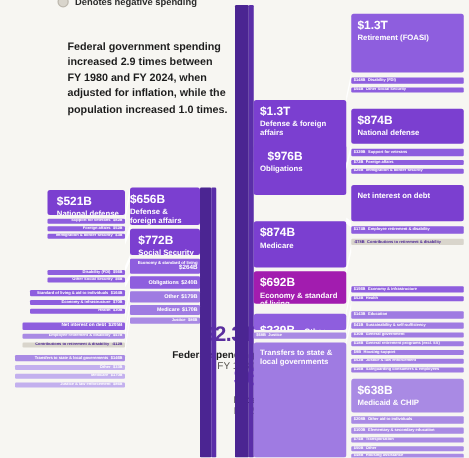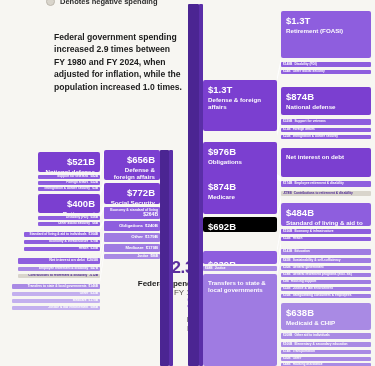--- a/index.html
+++ b/index.html
@@ -50,21 +50,21 @@
   .node.mini {
     display: flex; align-items: center;
     font-size: 3.2px; font-weight: bold; line-height: 1;
     padding: 0 2px; white-space: nowrap; border-radius: 1px;
   }
   .node.mini .amt { margin-right: 2px; }
   .node.mini.rt { justify-content: flex-end; }
   .node.mini.rt .amt { margin-right: 0; margin-left: 2px; order: 2; }
 
   .big-inner { position: absolute; left: 5px; top: 5px; }
-  .big-inner.rt { left: auto; right: 5px; text-align: right; }
+  .big-inner.rt { left: auto; right: 5px; text-align: left; }
 
   .col-spine { position: absolute; border-radius: 1px; }
 </style>
 </head>
 <body>
 
 <div id="root">
 
   <div class="legend">
     <span class="legend-swatch"></span>
@@ -86,33 +86,33 @@
 
   <div class="col-spine" style="left:188px; top:4px; width:11px; height:362px; background:#4b2592;"></div>
   <div class="col-spine" style="left:199px; top:4px; width:4px; height:362px; background:#5a2ea8;"></div>
 
   <div class="node big" style="left:203px; top:80px; width:74px; height:51px; background:#7b3fd0;">
     <div class="big-inner">
       <div class="amt">$1.3T</div>
       <div class="nm">Defense &amp; foreign affairs</div>
     </div>
   </div>
-  <div class="node big" style="left:203px; top:142px; width:74px; height:40px; background:#7b3fd0;">
+  <div class="node big" style="left:203px; top:116px; width:74px; height:40px; background:#7b3fd0;text-align:right;">
     <div class="big-inner">
       <div class="amt">$976B</div>
       <div class="nm">Obligations</div>
     </div>
   </div>
   <div class="node big" style="left:203px; top:177px; width:74px; height:37px; background:#7b3fd0;">
     <div class="big-inner">
       <div class="amt">$874B</div>
       <div class="nm">Medicare</div>
     </div>
   </div>
-  <div class="node big" style="left:203px; top:217px; width:74px; height:15px; background:#000000;">
+  <div class="node big" style="left:203px; top:217px; width:74px; height:26px; background:#a21caf;">
     <div class="big-inner">
       <div class="amt">$692B</div>
       <div class="nm">Economy &amp; standard of living</div>
     </div>
   </div>
   <div class="node big" style="left:203px; top:251px; width:74px; height:13px; background:#8e5ede;">
     <div class="big-inner" style="top:3px;">
       <div class="amt" style="display:inline">$239B</div>
       <div class="nm" style="display:inline; margin-left:3px;">Other</div>
     </div>
@@ -168,26 +168,20 @@
   </div>
   <div class="node mini" style="left:281px; top:181px; width:90px; height:6px; background:#8e5ede;">
     <span class="amt">$174B</span>
     <span>Employee retirement &amp; disability</span>
   </div>
   <div class="node mini" style="left:281px; top:191px; width:90px; height:5px; background:#d9d5cc; color:#4b2592;">
     <span class="amt">-$78B</span>
     <span>Contributions to retirement &amp; disability</span>
   </div>
 
-  <div class="node big" style="left:281px; top:203px; width:90px; height:23px; background:#8e5ede;">
-    <div class="big-inner">
-      <div class="amt">$484B</div>
-      <div class="nm">Standard of living &amp; aid to individuals</div>
-    </div>
-  </div>
   <div class="node mini" style="left:281px; top:229px; width:90px; height:5px; background:#8e5ede;">
     <span class="amt">$156B</span>
     <span>Economy &amp; infrastructure</span>
   </div>
   <div class="node mini" style="left:281px; top:237px; width:90px; height:4px; background:#8e5ede;">
     <span class="amt">$52B</span>
     <span>Health</span>
   </div>
 
   <div class="node mini" style="left:281px; top:249px; width:90px; height:6px; background:#9f7be2;">
@@ -294,26 +288,20 @@
   </div>
   <div class="node mini rt" style="left:38px; top:181px; width:62px; height:4px; background:#8e5ede;">
     <span class="amt">$52B</span>
     <span>Foreign affairs</span>
   </div>
   <div class="node mini rt" style="left:38px; top:187px; width:62px; height:4px; background:#8e5ede;">
     <span class="amt">$3B</span>
     <span>Immigration &amp; border security</span>
   </div>
 
-  <div class="node big" style="left:38px; top:194px; width:62px; height:19px; background:#7b3fd0;">
-    <div class="big-inner rt">
-      <div class="amt">$400B</div>
-      <div class="nm">Retirement (FOASI)</div>
-    </div>
-  </div>
   <div class="node mini rt" style="left:38px; top:216px; width:62px; height:4px; background:#8e5ede;">
     <span class="amt">$56B</span>
     <span>Disability (FDI)</span>
   </div>
   <div class="node mini rt" style="left:38px; top:222px; width:62px; height:4px; background:#8e5ede;">
     <span class="amt">$6B</span>
     <span>Other Social Security</span>
   </div>
 
   <div class="node mini rt" style="left:24px; top:232px; width:76px; height:5px; background:#8e5ede;">

